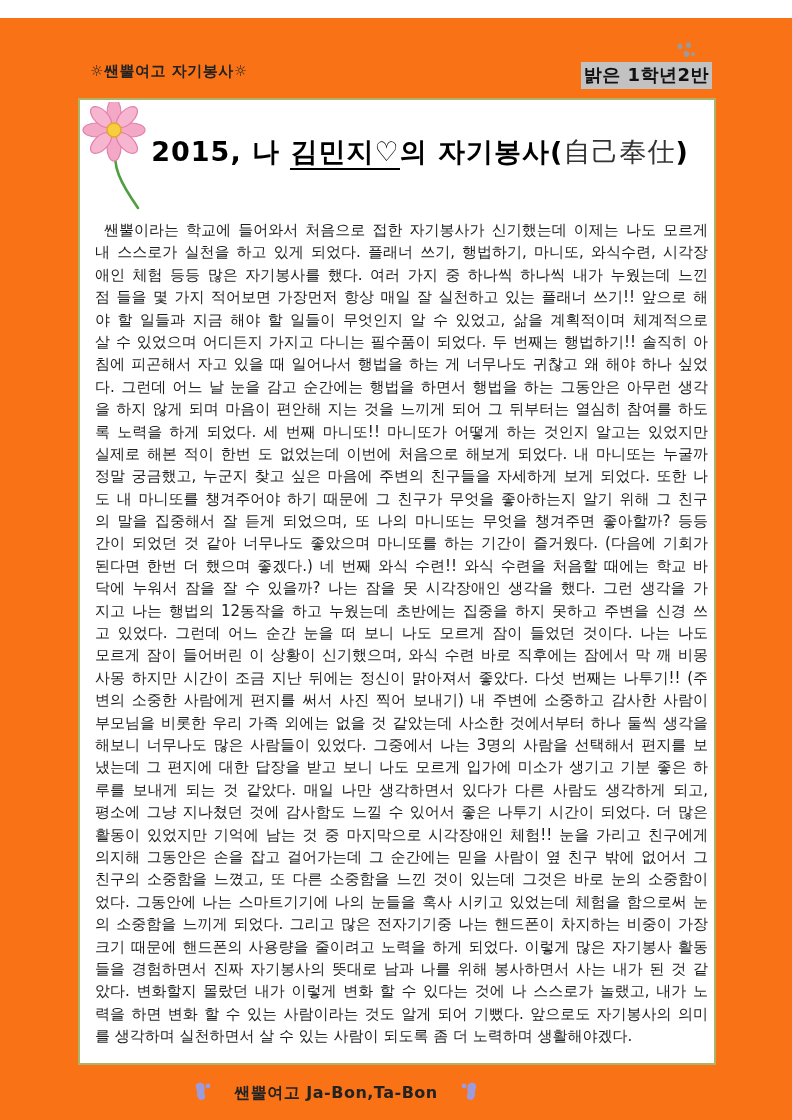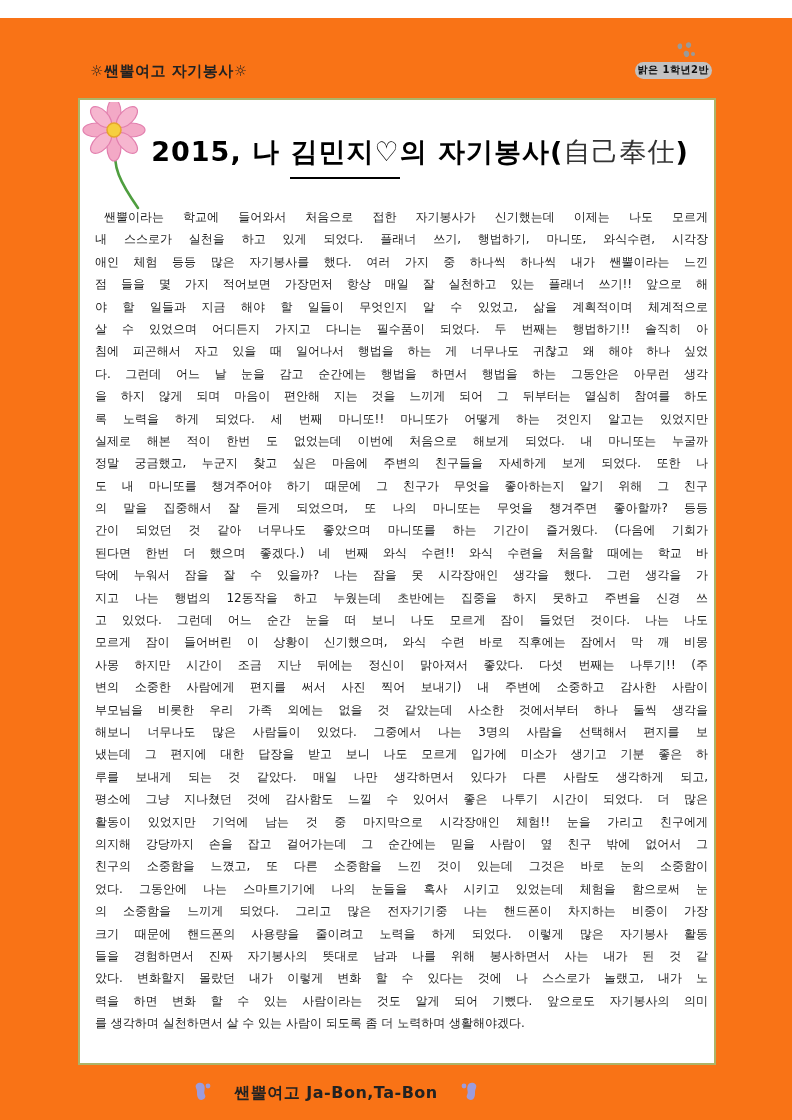--- a/index.html
+++ b/index.html
@@ -14,23 +14,23 @@
     margin:18px auto;
   }
   
   .hdr-left {
     position:absolute; left:90px; top:44px;
     font-size:15px; font-weight:bold; color:#222;
     letter-spacing:0.5px; white-space:nowrap;
   }
   .hdr-right {
     position:absolute; right:80px; top:44px;
-    font-size:10px; font-weight:bold; color:#111;
+    font-size:18px; font-weight:bold; color:#111;
     background:#c2c2c2; padding:1px 3px 2px 3px;
-    letter-spacing:0.5px; white-space:nowrap;border-radius:10px;
+    letter-spacing:0.5px; white-space:nowrap;
   }
   .hdr-paws {
     position:absolute; right:88px; top:24px;
     width:34px; height:22px;
   }
   
   .essay-box {
     position:absolute; left:78px; top:80px;
     width:638px; height:967px;
     border:2px solid #adb468;
@@ -40,30 +40,30 @@
     position:absolute; left:82px; top:84px;
     width:64px; height:110px; z-index:3;
   }
   .doc-title {
     position:absolute; left:140px; top:116px; width:560px;
     text-align:center;
     font-size:27px; font-weight:bold; color:#000;
     letter-spacing:1px; white-space:nowrap;
   }
   .doc-title .u {
-    border-bottom:2.5px solid #000; padding-bottom:10px;
+    border-bottom:2.5px solid #000; padding-bottom:1px;
   }
   .doc-title .hanja {
     font-family:"DejaVu Serif","Liberation Serif",serif;
     font-weight:normal; color:#333;
   }
   
   .essay-body {
-    position:absolute; left:95px; top:188px; width:613px;
-    font-size:12px; color:#1d1d1d;
+    position:absolute; left:95px; top:201px; width:613px;
+    font-size:15px; color:#1d1d1d;
   }
   .essay-body .line {
     height:22.4px; line-height:22.4px;
     text-align:justify; text-align-last:justify;
     white-space:nowrap; overflow:visible;
   }
   .essay-body .line.first { text-indent:9px; }
   .essay-body .line.last { text-align-last:left; }
   
   .footer {
@@ -108,21 +108,21 @@
     </g>
   </svg>
 
   <div class="doc-title">
     <span>2015, 나 </span><span class="u">김민지♡</span><span>의 자기봉사(</span><span class="hanja">自己奉仕</span><span>)</span>
   </div>
 
   <div class="essay-body">
       <div class="line first">쌘뿔이라는 학교에 들어와서 처음으로 접한 자기봉사가 신기했는데 이제는 나도 모르게</div>
       <div class="line">내 스스로가 실천을 하고 있게 되었다. 플래너 쓰기, 행법하기, 마니또, 와식수련, 시각장</div>
-      <div class="line">애인 체험 등등 많은 자기봉사를 했다. 여러 가지 중 하나씩 하나씩 내가 쌘뿔이라는 느낀</div>
+      <div class="line">애인 체험 등등 많은 자기봉사를 했다. 여러 가지 중 하나씩 하나씩 내가 누웠는데 느낀</div>
       <div class="line">점 들을 몇 가지 적어보면 가장먼저 항상 매일 잘 실천하고 있는 플래너 쓰기!! 앞으로 해</div>
       <div class="line">야 할 일들과 지금 해야 할 일들이 무엇인지 알 수 있었고, 삶을 계획적이며 체계적으로</div>
       <div class="line">살 수 있었으며 어디든지 가지고 다니는 필수품이 되었다. 두 번째는 행법하기!! 솔직히 아</div>
       <div class="line">침에 피곤해서 자고 있을 때 일어나서 행법을 하는 게 너무나도 귀찮고 왜 해야 하나 싶었</div>
       <div class="line">다. 그런데 어느 날 눈을 감고 순간에는 행법을 하면서 행법을 하는 그동안은 아무런 생각</div>
       <div class="line">을 하지 않게 되며 마음이 편안해 지는 것을 느끼게 되어 그 뒤부터는 열심히 참여를 하도</div>
       <div class="line">록 노력을 하게 되었다. 세 번째 마니또!! 마니또가 어떻게 하는 것인지 알고는 있었지만</div>
       <div class="line">실제로 해본 적이 한번 도 없었는데 이번에 처음으로 해보게 되었다. 내 마니또는 누굴까</div>
       <div class="line">정말 궁금했고, 누군지 찾고 싶은 마음에 주변의 친구들을 자세하게 보게 되었다. 또한 나</div>
       <div class="line">도 내 마니또를 챙겨주어야 하기 때문에 그 친구가 무엇을 좋아하는지 알기 위해 그 친구</div>
@@ -134,21 +134,21 @@
       <div class="line">고 있었다. 그런데 어느 순간 눈을 떠 보니 나도 모르게 잠이 들었던 것이다. 나는 나도</div>
       <div class="line">모르게 잠이 들어버린 이 상황이 신기했으며, 와식 수련 바로 직후에는 잠에서 막 깨 비몽</div>
       <div class="line">사몽 하지만 시간이 조금 지난 뒤에는 정신이 맑아져서 좋았다. 다섯 번째는 나투기!! (주</div>
       <div class="line">변의 소중한 사람에게 편지를 써서 사진 찍어 보내기) 내 주변에 소중하고 감사한 사람이</div>
       <div class="line">부모님을 비롯한 우리 가족 외에는 없을 것 같았는데 사소한 것에서부터 하나 둘씩 생각을</div>
       <div class="line">해보니 너무나도 많은 사람들이 있었다. 그중에서 나는 3명의 사람을 선택해서 편지를 보</div>
       <div class="line">냈는데 그 편지에 대한 답장을 받고 보니 나도 모르게 입가에 미소가 생기고 기분 좋은 하</div>
       <div class="line">루를 보내게 되는 것 같았다. 매일 나만 생각하면서 있다가 다른 사람도 생각하게 되고,</div>
       <div class="line">평소에 그냥 지나쳤던 것에 감사함도 느낄 수 있어서 좋은 나투기 시간이 되었다. 더 많은</div>
       <div class="line">활동이 있었지만 기억에 남는 것 중 마지막으로 시각장애인 체험!! 눈을 가리고 친구에게</div>
-      <div class="line">의지해 강당까지 손을 잡고 걸어가는데 그 순간에는 믿을 사람이 옆 친구 밖에 없어서 그</div>
+      <div class="line">의지해 그동안은 손을 잡고 걸어가는데 그 순간에는 믿을 사람이 옆 친구 밖에 없어서 그</div>
       <div class="line">친구의 소중함을 느꼈고, 또 다른 소중함을 느낀 것이 있는데 그것은 바로 눈의 소중함이</div>
       <div class="line">었다. 그동안에 나는 스마트기기에 나의 눈들을 혹사 시키고 있었는데 체험을 함으로써 눈</div>
       <div class="line">의 소중함을 느끼게 되었다. 그리고 많은 전자기기중 나는 핸드폰이 차지하는 비중이 가장</div>
       <div class="line">크기 때문에 핸드폰의 사용량을 줄이려고 노력을 하게 되었다. 이렇게 많은 자기봉사 활동</div>
       <div class="line">들을 경험하면서 진짜 자기봉사의 뜻대로 남과 나를 위해 봉사하면서 사는 내가 된 것 같</div>
       <div class="line">았다. 변화할지 몰랐던 내가 이렇게 변화 할 수 있다는 것에 나 스스로가 놀랬고, 내가 노</div>
       <div class="line">력을 하면 변화 할 수 있는 사람이라는 것도 알게 되어 기뻤다. 앞으로도 자기봉사의 의미</div>
       <div class="line last">를 생각하며 실천하면서 살 수 있는 사람이 되도록 좀 더 노력하며 생활해야겠다.</div>
     </div>
 

